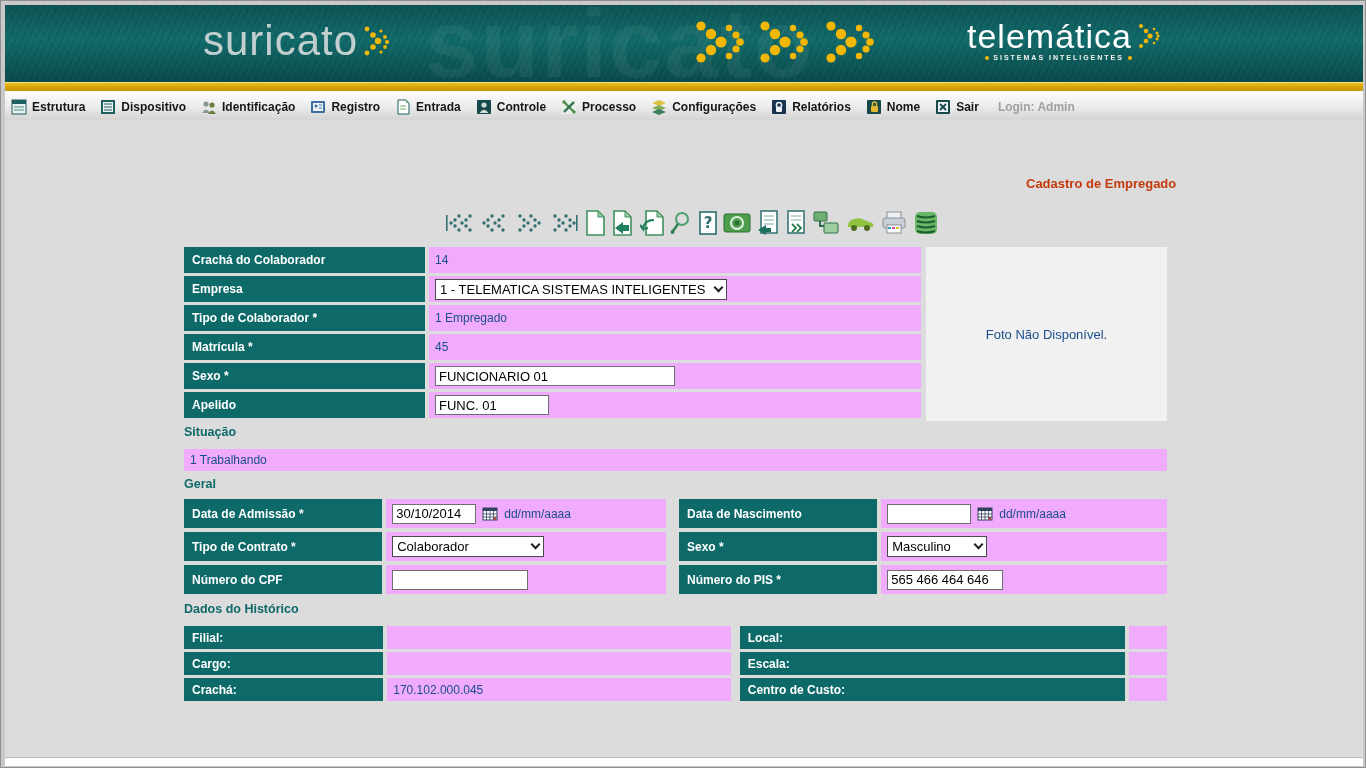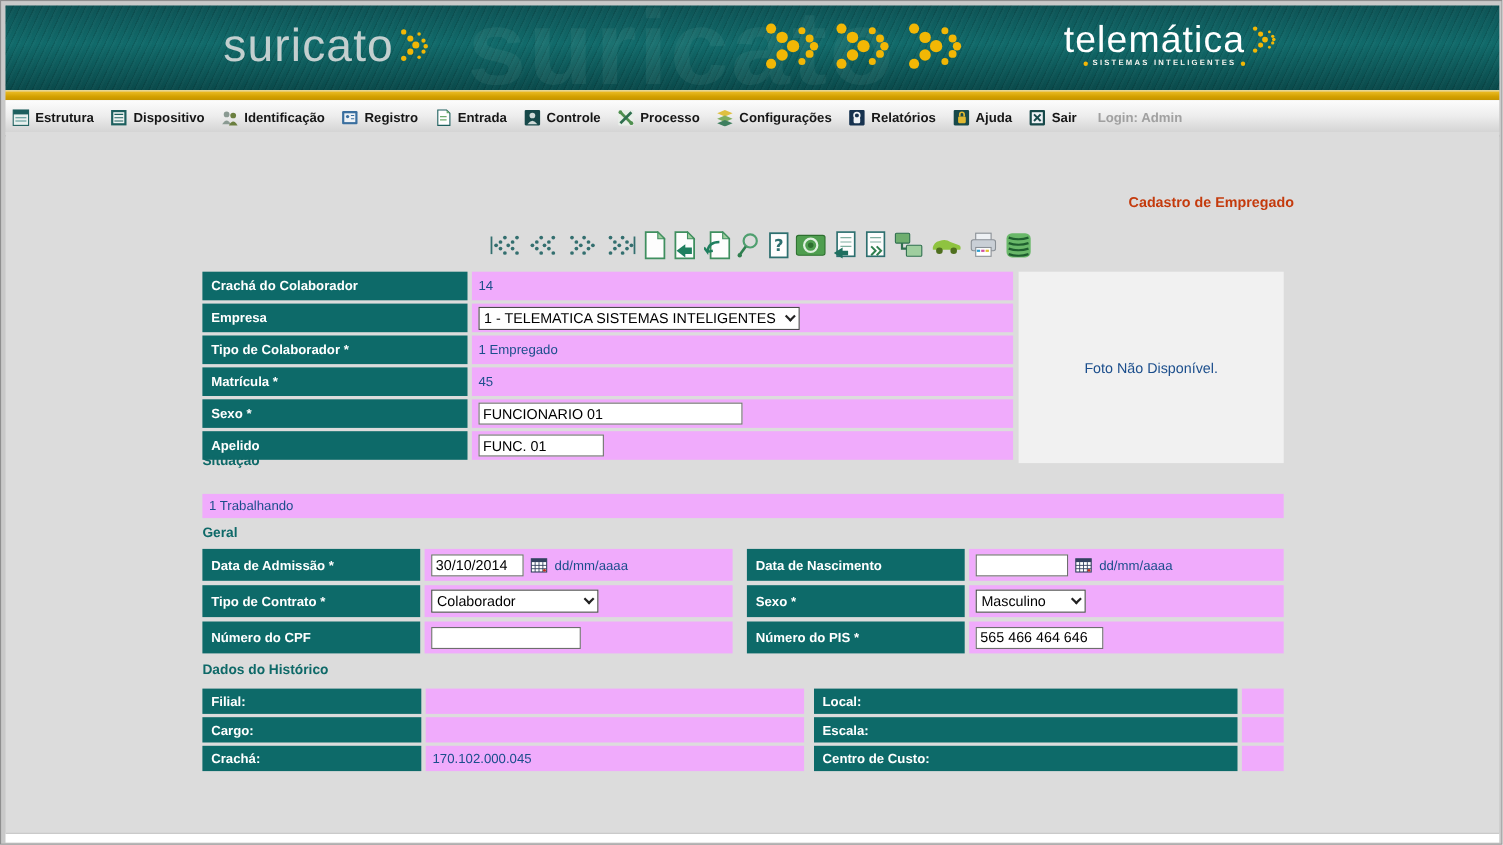--- a/index.html
+++ b/index.html
@@ -246,21 +246,21 @@
           <rect x="5" y="8" width="6" height="5" rx="1" fill="#eef2f6"></rect>
         </svg>
       <span class="mi-label">Relatórios</span>
     </span>
     <span class="mi">
       <svg width="16" height="16">
           <rect x="1" y="1" width="14" height="14" rx="1" fill="#17494a"></rect>
           <rect x="5" y="7" width="7" height="6" rx="1" fill="#e0b830"></rect>
           <path d="M6.5 7 v-2 a2 2 0 0 1 4 0 v2" fill="none" stroke="#e0b830" stroke-width="1.5"></path>
         </svg>
-      <span class="mi-label">Ajuda</span>
+      <span class="mi-label">Nome</span>
     </span>
     <span class="mi">
       <svg width="16" height="16">
           <rect x="1" y="1" width="14" height="14" rx="1" fill="#17494a"></rect>
           <rect x="3" y="3" width="10" height="10" fill="#eef2f6"></rect>
           <line x1="5" y1="5" x2="11" y2="11" stroke="#17494a" stroke-width="1.8"></line>
           <line x1="11" y1="5" x2="5" y2="11" stroke="#17494a" stroke-width="1.8"></line>
         </svg>
       <span class="mi-label">Sair</span>
     </span>
@@ -460,21 +460,21 @@
         <div class="val">
           <input class="tin" style="width: 114px;" value="FUNC. 01">
         </div>
       </div>
     </div>
 
     <div class="photo-box">
       <span>Foto Não Disponível.</span>
     </div>
 
-    <div class="sec-header" style="top:292px">Situação</div>
+    <div class="sec-header" style="top:305px">Situação</div>
     <div class="situacao-row val">1 Trabalhando</div>
 
     <div class="sec-header" style="top:357px">Geral</div>
 
     <div class="geral-row" style="top:379px">
       <div class="lbl">Data de Admissão *</div>
       <div class="val lft">
         <input class="tin" style="width: 84px;" value="30/10/2014">
         <svg width="16" height="15" viewBox="0 0 16 15">
             <rect x="1" y="2" width="14" height="12" fill="#fff" stroke="#33415f"></rect>

